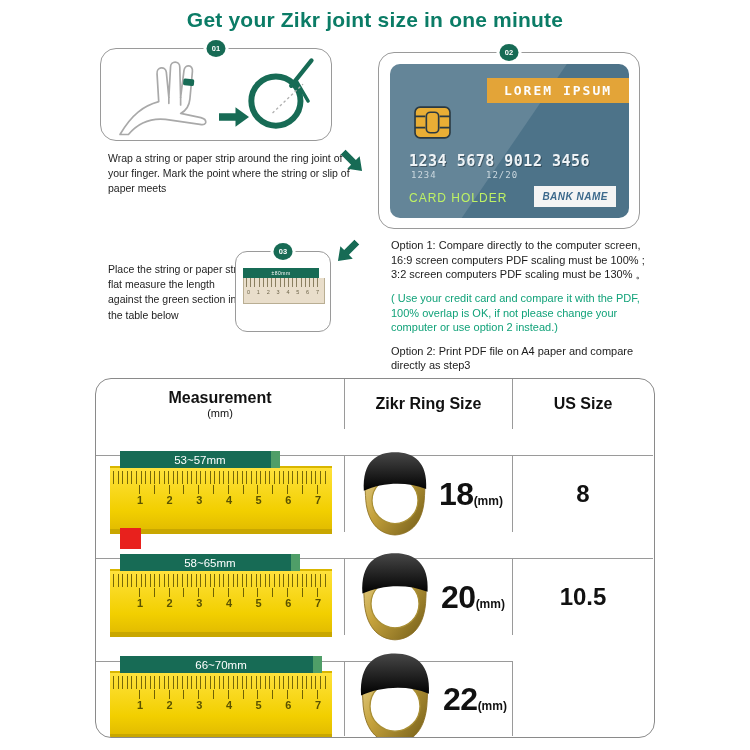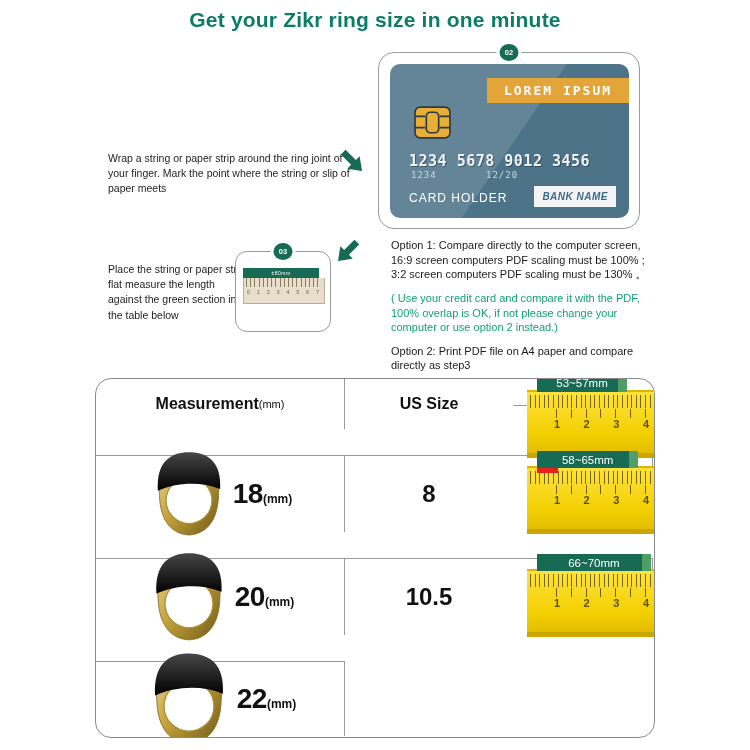--- a/index.html
+++ b/index.html
@@ -34,21 +34,21 @@
                  color:#fdfdfd; font-family:"DejaVu Sans Mono", monospace; font-size:13px; font-weight:bold;
                  letter-spacing:2px; display:flex; align-items:center; justify-content:center; }
   .chip { position:absolute; left:24px; top:42px; width:37px; height:33px; }
   .card-number { position:absolute; left:19px; top:88px; width:210px; color:#eef3f6;
                  font-family:"DejaVu Sans Mono", monospace; font-size:15px; font-weight:bold;
                  letter-spacing:.5px; white-space:nowrap; text-shadow:1px 1px 0 rgba(0,0,0,.35); }
   .card-subnum { position:absolute; left:21px; top:106px; color:#ccd8df;
                  font-family:"DejaVu Sans Mono", monospace; font-size:9px; letter-spacing:1px; }
   .card-expiry { position:absolute; left:96px; top:106px; color:#ccd8df;
                  font-family:"DejaVu Sans Mono", monospace; font-size:9px; letter-spacing:1px; }
-  .card-holder { position:absolute; left:19px; bottom:13px; color:#ffffff; font-size:12px; letter-spacing:1px; }
+  .card-holder { position:absolute; left:19px; bottom:13px; color:#bef264; font-size:12px; letter-spacing:1px; }
   .bank-box { position:absolute; right:13px; bottom:11px; background:#f4f4f4; padding:5px 8px;
               color:#3c698c; font-size:10px; font-weight:bold; font-style:italic; letter-spacing:.5px; }
 
   
   .caption { position:absolute; color:#1d1d1d; font-size:10.5px; line-height:1.45; }
   .cap1 { left:108px; top:151px; width:244px; }
   .cap3 { left:108px; top:262px; width:138px; }
 
   
   .arr1 { position:absolute; left:339px; top:148px; width:27px; height:27px; transform:rotate(45deg); }
@@ -71,21 +71,21 @@
   .options .note { color:#11a279; margin-top:9px; }
   .options .opt2 { margin-top:9px; }
 
   
   .sizetable { position:absolute; left:95px; top:378px; width:560px; height:360px;
                border:1.5px solid #8a8a8a; border-radius:16px; overflow:hidden; background:#fff;
                display:grid; grid-template-columns:249px 168px 140px; grid-template-rows:50px 103px 103px 101px; }
   .cell { display:flex; align-items:center; justify-content:center; }
   .cv { border-right:1px solid #9a9a9a; }
   .ct { border-top:1px solid #9a9a9a;margin-top:26px; }
-  .hdr { flex-direction:row; font-weight:bold; font-size:16px; color:#111; }
+  .hdr { flex-direction:column; font-weight:bold; font-size:16px; color:#111; }
   .hdr .sub { font-weight:normal; font-size:11px; margin-top:0; }
 
   
   .ruler-cell { justify-content:flex-start; padding-left:14px; }
   .bigruler { position:relative; width:222px; height:86px; }
   .measure-bar { position:absolute; left:10px; top:0; height:17px; background:#176b55; color:#fff;
                  font-size:11.5px; display:flex; align-items:center; justify-content:center; z-index:2; }
   .measure-bar::after { content:""; position:absolute; right:0; top:0; width:9px; height:100%; background:#4f9e68; }
   .ruler-body { position:absolute; left:0; top:15px; width:222px; height:68px;
                 background:linear-gradient(#ffe23c, #f2cf00 70%, #e3bd00);
@@ -96,21 +96,21 @@
                background:repeating-linear-gradient(90deg, rgba(96,84,0,.9) 0 1px, transparent 1px 14.8px); }
   .ruler-numbers { position:absolute; left:23px; right:7px; top:26px; display:flex; justify-content:space-between;
                    font-size:11px; font-weight:bold; color:#5a5200; }
   .ruler-numbers span { width:14px; text-align:center; }
   .red-marker { position:absolute; left:10px; top:60px; width:21px; height:21px; background:#e8211d; z-index:2; }
 
   
   .ring-cell { gap:3px; }
   .ring { display:block; }
   .ring-label { display:flex; align-items:baseline; color:#111; }
-  .ring-num { font-size:28px; font-weight:800; letter-spacing:-.5px; }
+  .ring-num { font-size:32px; font-weight:800; letter-spacing:-.5px; }
   .ring-unit { font-size:12px; font-weight:bold; }
   .us-val { font-size:24px; font-weight:800; color:#111; }
 </style>
 </head>
 <body>
 
 <svg width="0" height="0" style="position:absolute" aria-hidden="true">
   <defs>
     <linearGradient id="gGold" x1="0" y1="0" x2="1" y2="1">
       <stop offset="0" stop-color="#ecdca2"></stop>
@@ -128,22 +128,42 @@
       <path d="M12,52 C10,16 28,5 50,5 C73,5 90,17 88,50 C64,40 34,42 12,52 Z" fill="url(#gBlack)"></path>
     </symbol>
     <symbol id="fatarrow" viewBox="0 0 40 26">
       <path d="M0,8 L22,8 L22,0 L40,13 L22,26 L22,18 L0,18 Z" fill="#176b55"></path>
     </symbol>
   </defs>
 </svg>
 
 <div class="stage">
 
-  <div class="title">Get your Zikr ring size in one minute</div>
-
+  <div class="title">Get your Zikr joint size in one minute</div>
+
+  <div class="stepbox box1">
+    <div class="badge">01</div>
+    <svg class="hand" viewBox="0 0 130 95">
+      <g fill="#fff" stroke="#a9a9a9" stroke-width="2" stroke-linejoin="round" stroke-linecap="round">
+        <path d="M8,92 C22,68 36,58 54,53 L52,20 C51,12 62,10 63,18 L66,48 L68,12 C68,4 79,4 79,12 L80,48 L84,16 C85,8 95,9 94,17 L91,50 C90,60 86,64 80,67 L104,72 C112,74 112,82 103,80 L62,74 C42,72 28,80 18,92 Z"></path>
+        <path d="M66,48 L66,55"></path>
+        <path d="M80,48 L80,57"></path>
+      </g>
+      <rect x="83" y="26" width="13" height="8" rx="2" fill="#176b55" transform="rotate(5 89 30)"></rect>
+    </svg>
+    <svg class="arrow-mid">
+        <use href="#fatarrow"></use>
+      </svg>
+    <svg class="loop" viewBox="0 0 88 92">
+      <circle cx="38" cy="52" r="29" fill="none" stroke="#176b55" stroke-width="7"></circle>
+      <path d="M80,4 L56,34" stroke="#176b55" stroke-width="5" fill="none" stroke-linecap="round"></path>
+      <path d="M62,28 L76,52" stroke="#176b55" stroke-width="4" fill="none" stroke-linecap="round"></path>
+      <path d="M34,66 L70,32" stroke="#b0b0b0" stroke-width="1.5" stroke-dasharray="3 3"></path>
+    </svg>
+  </div>
 
   <div class="stepbox box2">
     <div class="badge">02</div>
     <div class="card">
       <div class="card-sheen"></div>
       <div class="card-banner">LOREM IPSUM</div>
       <svg class="chip" viewBox="0 0 36 32">
         <rect x="1" y="1" width="34" height="30" rx="5" fill="#e9ae35" stroke="#2a3942" stroke-width="1.6"></rect>
         <path d="M1,10 H11 M1,21 H11 M25,10 H35 M25,21 H35" stroke="#2a3942" stroke-width="1.6" fill="none"></path>
         <rect x="12" y="6" width="12" height="20" rx="4" fill="none" stroke="#2a3942" stroke-width="1.6"></rect>
@@ -191,20 +211,21 @@
     <p class="note">( Use your credit card and compare it with the PDF, 100% overlap is OK, if not please change your computer or use option 2 instead.)</p>
     <p class="opt2">Option 2: Print PDF file on A4 paper and compare directly as step3</p>
   </div>
 
   <div class="sizetable">
 
     <div class="cell hdr cv">
       <span>Measurement</span>
       <span class="sub">(mm)</span>
     </div>
+    <div class="cell hdr cv">Zikr Ring Size</div>
     <div class="cell hdr">US Size</div>
 
     <div class="cell cv ct ruler-cell">
       <div class="bigruler">
         <div class="measure-bar" style="width: 72%;">53~57mm</div>
         <div class="ruler-body">
           <div class="fine-ticks"></div>
           <div class="mid-ticks"></div>
           <div class="ruler-numbers">
               <span>1</span>

